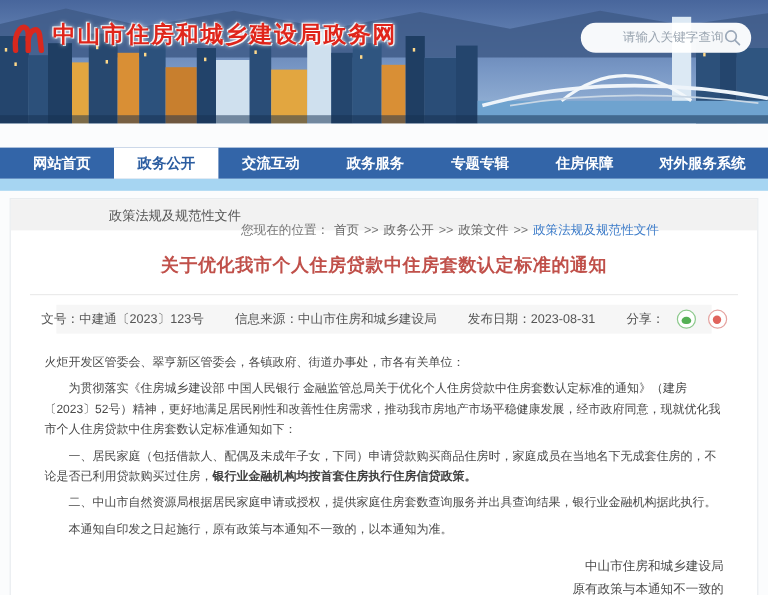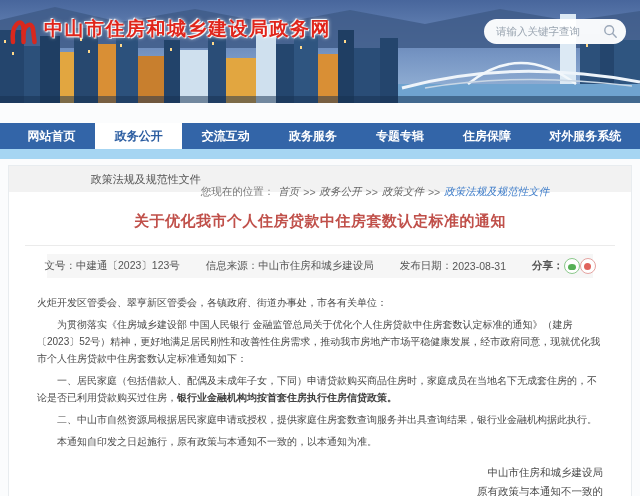--- a/index.html
+++ b/index.html
@@ -8,48 +8,48 @@
 
   
   .banner { position:relative; width:640px; height:123px; overflow:hidden; }
   .banner svg.city { position:absolute; inset:0; display:block; }
   .brand { position:absolute; left:8px; top:12px; display:flex; align-items:center; gap:6px; cursor:pointer; }
   .site-title { font-size:19px; font-weight:bold; color:#e0251b; letter-spacing:1.5px;
     text-shadow:0 0 2px #fff,0 0 4px rgba(255,255,255,.95),1px 1px 0 rgba(255,255,255,.85),-1px -1px 0 rgba(255,255,255,.85); }
   .search-box { position:absolute; right:14px; top:19px; width:142px; height:25px;
     background:rgba(255,255,255,.96); border-radius:13px; display:flex; align-items:center; padding:0 8px 0 12px; }
   .search-box input { flex:1; border:none; outline:none; background:transparent; font-size:10.5px; color:#333; width:100px;
-    font-family:Liberation Serif, serif; }
+    font-family:Liberation Serif, serif;text-align:right; }
   .search-box input::placeholder { color:#9aa5b1; }
 
   
   .nav { width:640px; height:26px; background:#3365a8; display:flex; align-items:stretch; padding-left:8px; }
   .nav-item { width:94px; display:flex; align-items:center; justify-content:center;
     color:#fff; font-size:12px; font-weight:bold; cursor:pointer; white-space:nowrap; }
   .nav-item.wide { width:118px; }
   .nav-item.active { background:#fff; color:#2a5ca0; }
   .substrip { width:640px; height:10px; background:#a6d5f2; }
 
   
   .panel { margin:6px 8px 0; background:#fff; border:1px solid #e8ecef; min-height:360px; }
   .crumb-bar { height:26px; background:#f2f2f2; display:flex; align-items:center;
     justify-content:center; padding:0 12px; }
   .crumb-section { font-size:11px; color:#555; }
   .crumb-path { font-size:10.5px; color:#777; display:flex; gap:4px; align-items:center; white-space:nowrap;margin-top:26px; }
-  .crumb-link { color:#666; cursor:pointer;font-style:italic; }
+  .crumb-link { color:#666; cursor:pointer; }
   .crumb-link.current { color:#3d7cc9; }
 
   .article-title { text-align:center; font-size:15px; font-weight:bold; color:#c0504a;
     padding:20px 20px 14px; letter-spacing:.5px; }
   .title-divider { border-top:1px solid #ebebeb; margin:0 16px; }
 
   .meta-bar { margin:8px 38px 4px; height:24px; background:#f6f6f6; display:flex;
     align-items:center; justify-content:center; gap:26px; font-size:10.5px; color:#555; white-space:nowrap; }
   .meta-item { display:flex; align-items:center; }
-  .share-icons { display:flex; gap:0; align-items:center;font-weight:bold; }
+  .share-icons { display:flex; gap:10px; align-items:center; }
   .share { width:16px; height:16px; border-radius:50%; background:#fff; position:relative; cursor:pointer; display:inline-block; }
   .share.s-green { border:1px solid #8cc98c; }
   .share.s-red { border:1px solid #e5a3a0; }
   .share::after { content:""; position:absolute; left:3.5px; top:4.5px; width:8px; height:6.5px; border-radius:50% 50% 45% 45%; }
   .share.s-green::after { background:#55b055; }
   .share.s-red::after { background:#e0635c; border-radius:50%; width:7px; height:7px; top:3.5px; }
 
   .body-text { padding:12px 28px 0; font-size:10px; color:#4a4a4a; line-height:17px; }
   .body-text p { margin-bottom:5px; }
   .body-text p.indent { text-indent:2em; }

